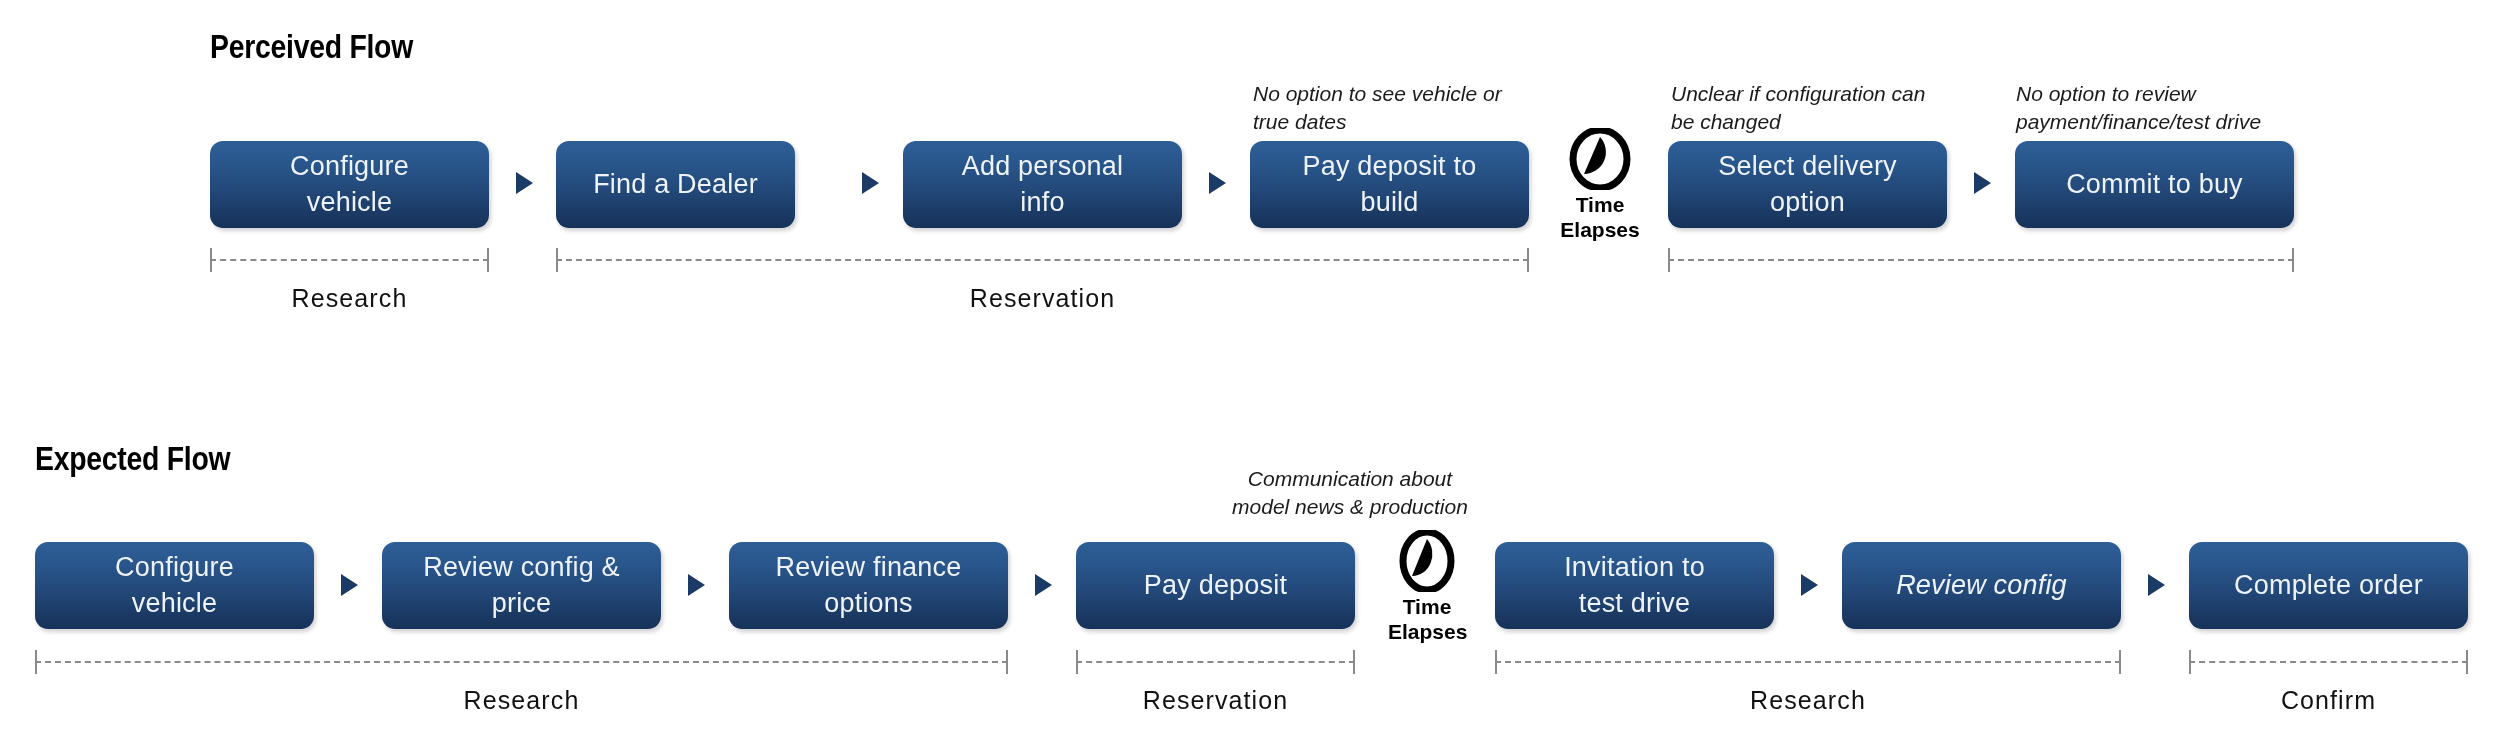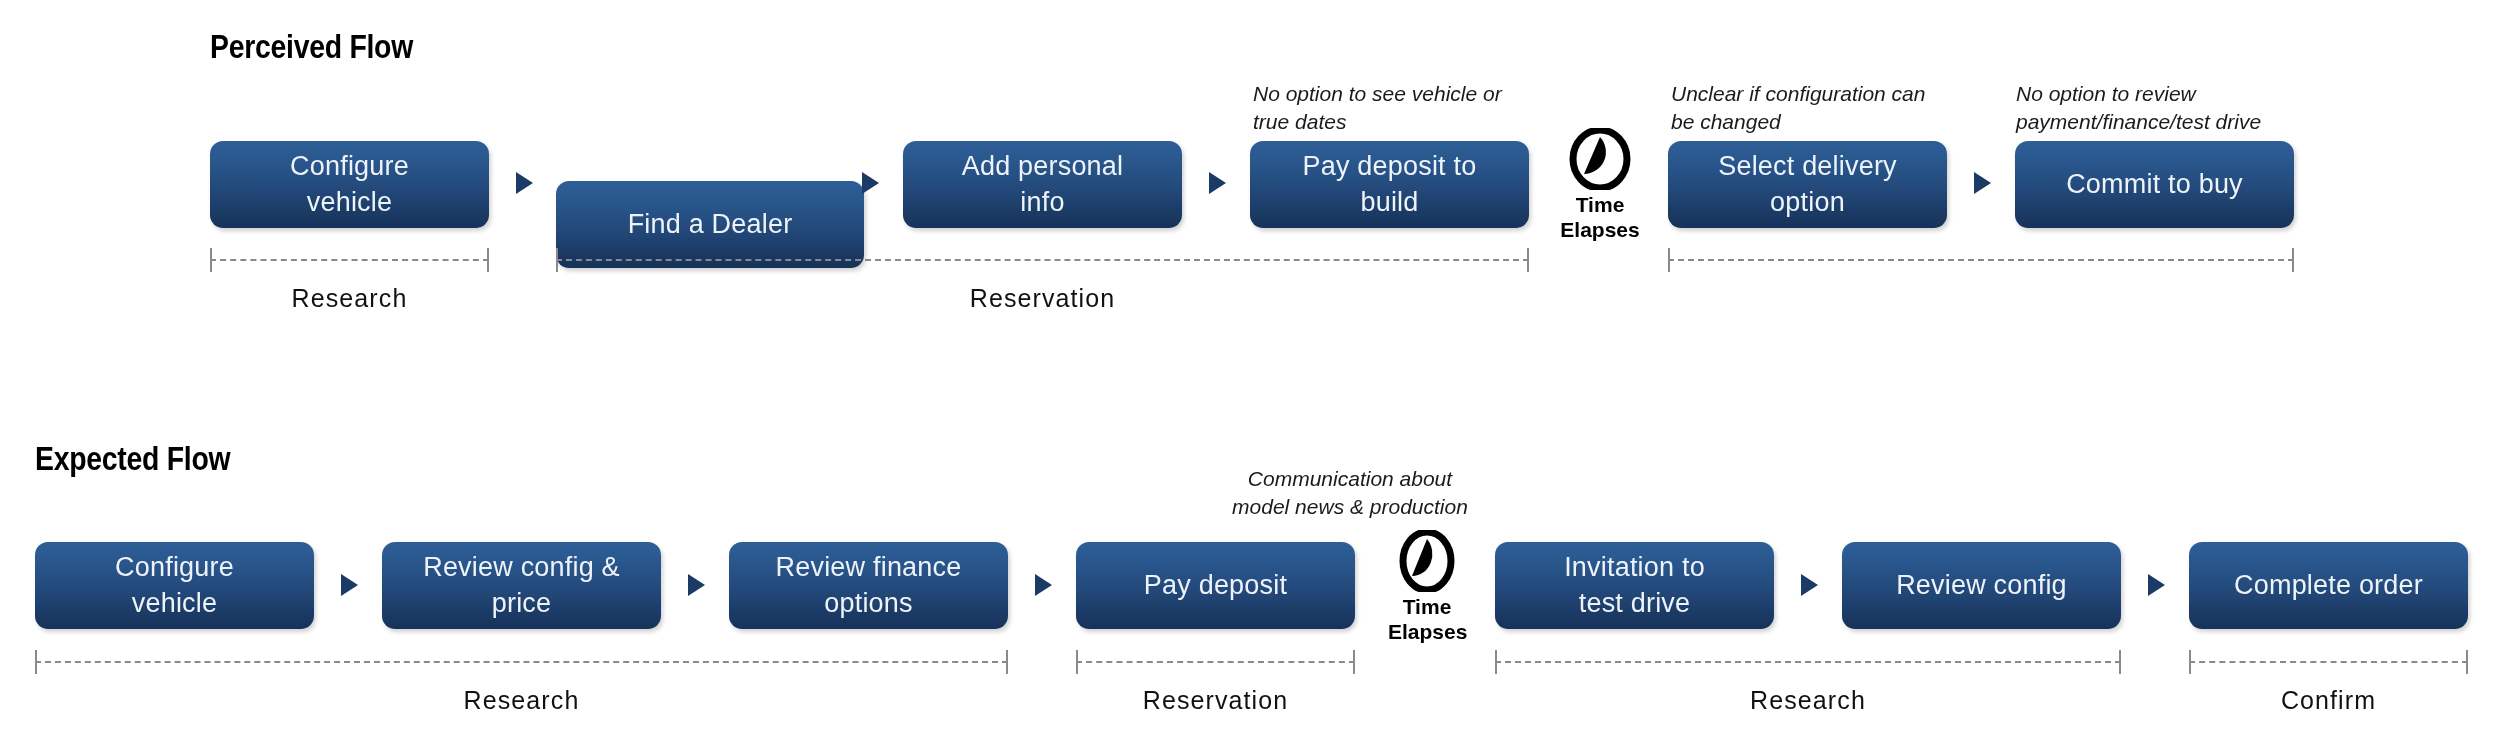--- a/index.html
+++ b/index.html
@@ -112,21 +112,21 @@
 be changed</div>
   <div class="note" style="left:2016px; top:80px; width:300px;">No option to review
 payment/finance/test drive</div>
 
   <div class="node" style="left:210px; top:141px; width:279px; height:87px;">
     <span class="label">Configure
 vehicle</span>
   </div>
   <div class="arrow" style="left:516px; top:172px;"></div>
 
-  <div class="node" style="left:556px; top:141px; width:308px; height:87px;margin-top:40px;">
+  <div class="node" style="left:556px; top:141px; width:239px; height:87px;">
     <span class="label">Find a Dealer</span>
   </div>
   <div class="arrow" style="left:862px; top:172px;"></div>
 
   <div class="node" style="left:903px; top:141px; width:279px; height:87px;">
     <span class="label">Add personal
 info</span>
   </div>
   <div class="arrow" style="left:1209px; top:172px;"></div>
 
@@ -209,21 +209,21 @@
     <div class="cl-text">Time
 Elapses</div>
   </div>
 
   <div class="node" style="left:1495px; top:542px; width:279px; height:87px;align-items:center;">
     <span class="label">Invitation to
 test drive</span>
   </div>
   <div class="arrow" style="left:1801px; top:574px;"></div>
 
-  <div class="node" style="left:1842px; top:542px; width:279px; height:87px;">
+  <div class="node" style="left:1842px; top:542px; width:279px; height:87px;font-style:italic;">
     <span class="label">Review config</span>
   </div>
   <div class="arrow" style="left:2148px; top:574px;"></div>
 
   <div class="node" style="left:2189px; top:542px; width:279px; height:87px;">
     <span class="label">Complete order</span>
   </div>
 
   <div class="span" style="left:35px; top:650px; width:973px;">
     <div class="cap l"></div>

